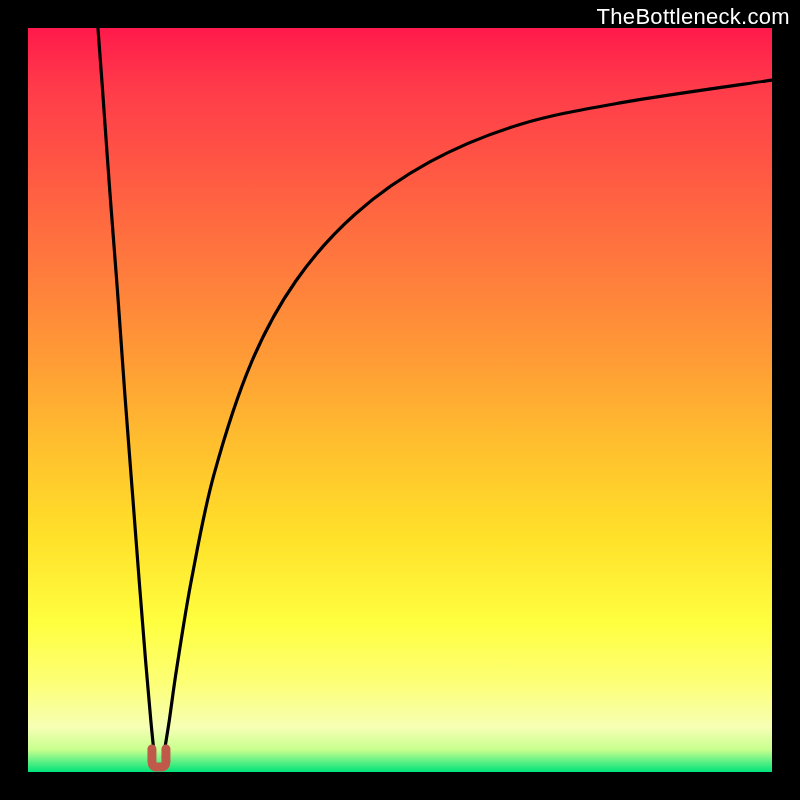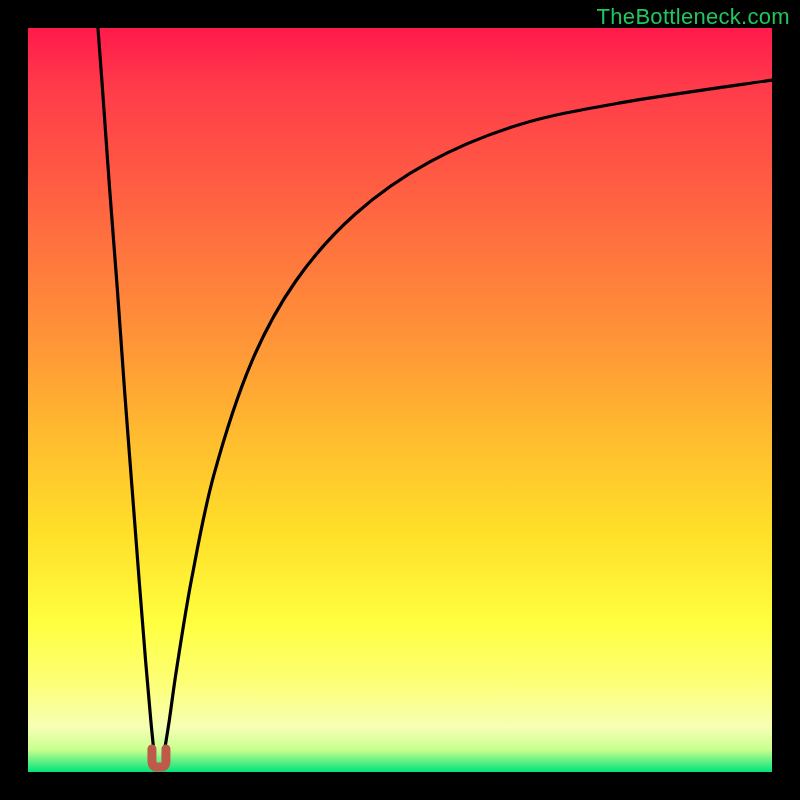--- a/index.html
+++ b/index.html
@@ -45,21 +45,21 @@
       #fdff76 88%,
       #f6ffb4 94%,
       #c8ff8f 97%,
       #00e37a 100%
     );
   }
   .watermark {
     position: absolute;
     top: 4px;
     right: 10px;
-    color: #22c55e;
+    color: #ffffff;
     font-size: 22px;
     font-weight: 500;
     letter-spacing: 0.3px;
     text-align: right;
   }
   svg {
     position: absolute;
     top: 0;
     left: 0;
   }

